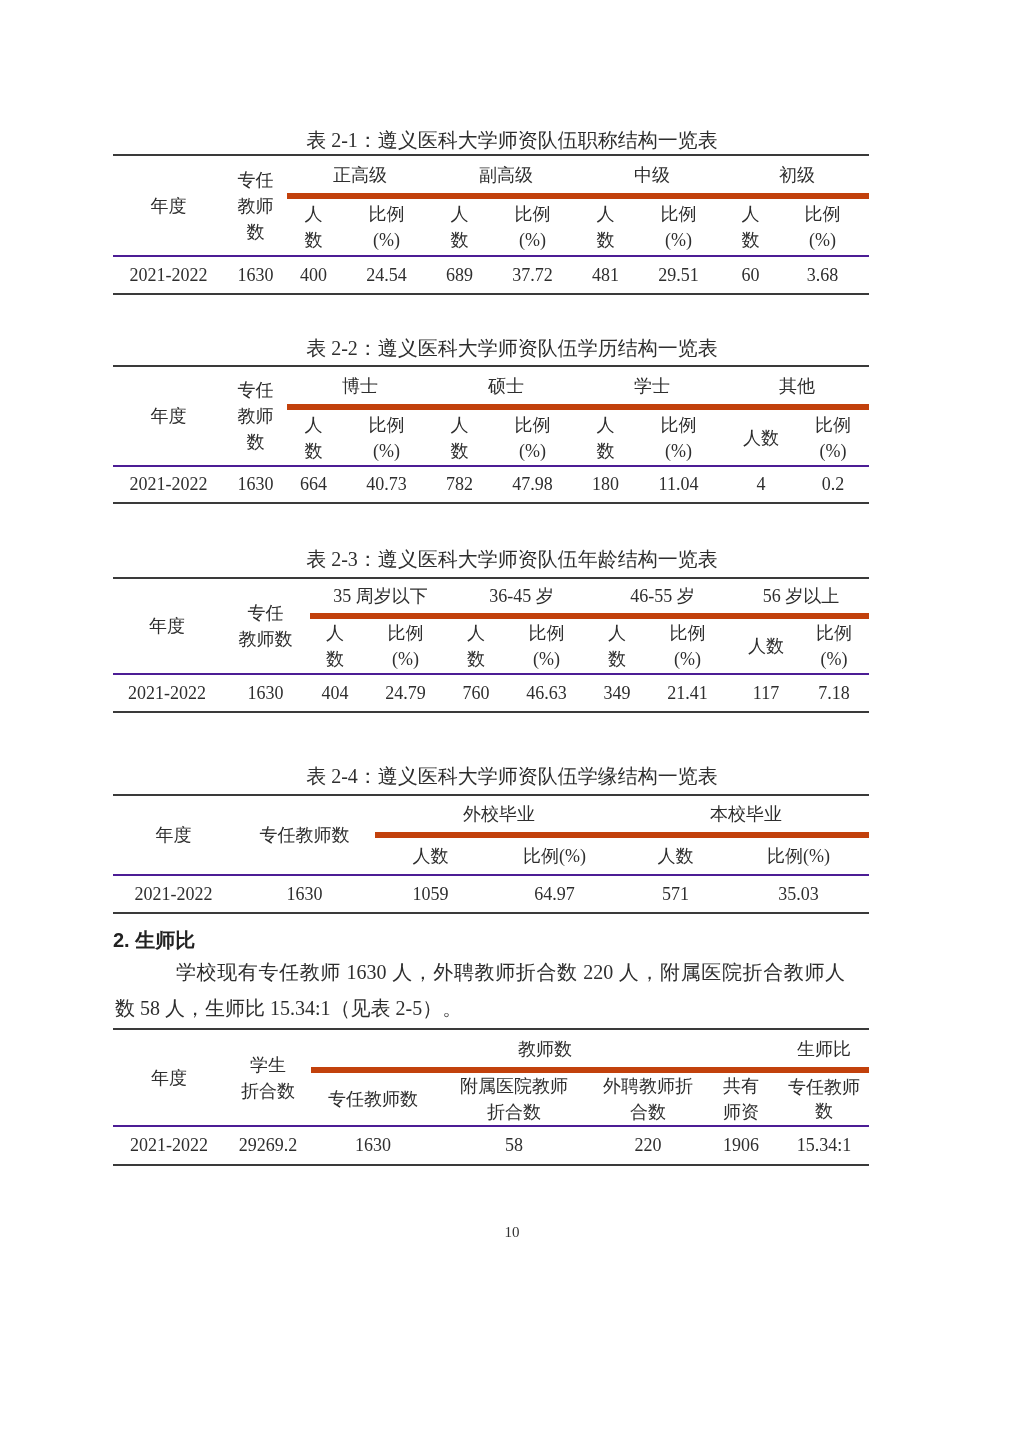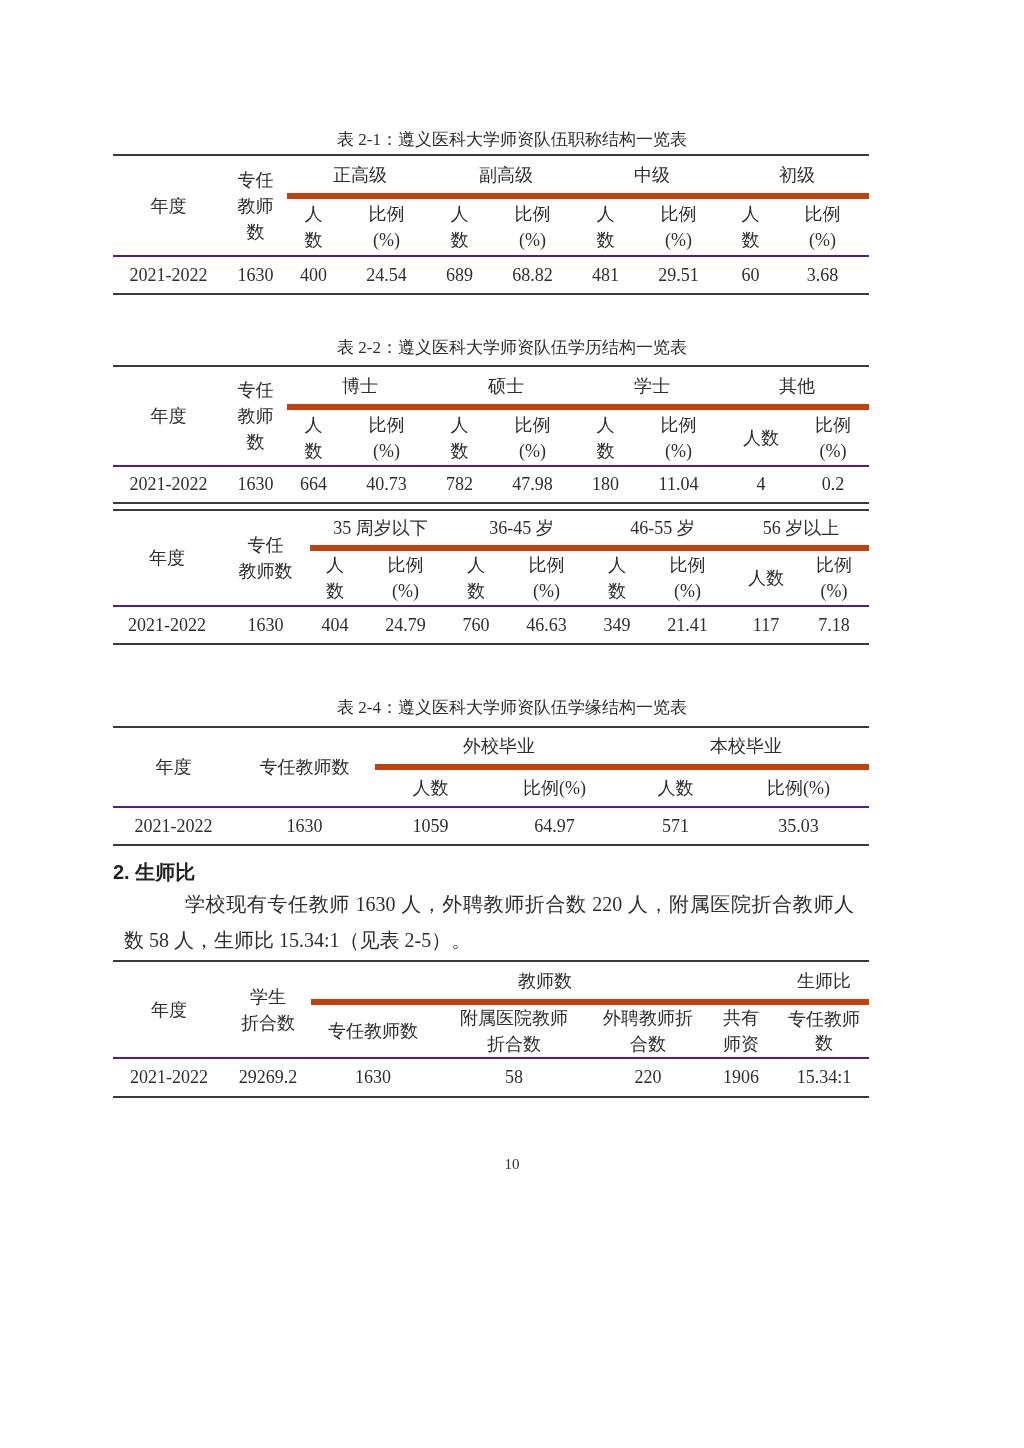--- a/index.html
+++ b/index.html
@@ -18,33 +18,33 @@
     overflow: hidden;
   }
   .body-text {
     width: 730px;
     margin: 0;
     font-size: 20px;
     line-height: 36px;
     text-align: justify;
     color: #2e2e2e;
   }
-  .body-text.indented { text-indent: 61px; margin-left: 9px; }
+  .body-text.indented { text-indent: 61px; }
   .section-heading {
     margin: 12px 0 0 -2px;
     font-family: "Liberation Sans", "DejaVu Sans", sans-serif;
     font-weight: 700;
     font-size: 20px;
     line-height: 28px;
     color: #222222;
   }
   .tbl-title {
     width: 794px;
     text-align: center;
-    font-size: 17px;
+    font-size: 20px;
     line-height: 26px;
     color: #2e2e2e;
   }
   #t1-title { margin-top: 0; }
   #t2-title { margin-top: 40px; }
   #t3-title { margin-top: 42px; }
   #t4-title { margin-top: 50px; }
   #t5-title { margin-top: 2px; }
 
   table.tbl {
@@ -168,21 +168,21 @@
         <span class="ln">比例</span>
         <span class="ln">(%)</span>
       </th>
     </tr>
     <tr class="data">
       <td>2021-2022</td>
       <td>1630</td>
       <td>400</td>
       <td>24.54</td>
       <td>689</td>
-      <td>68.82</td>
+      <td>37.72</td>
       <td>481</td>
       <td>29.51</td>
       <td>60</td>
       <td>3.68</td>
     </tr>
   </tbody>
     </table>
 
   <div class="tbl-title" id="t2-title">表 2-2：遵义医科大学师资队伍学历结构一览表</div>
   <table class="tbl" id="t2">
@@ -250,20 +250,21 @@
       <td>782</td>
       <td>47.98</td>
       <td>180</td>
       <td>11.04</td>
       <td>4</td>
       <td>0.2</td>
     </tr>
   </tbody>
     </table>
 
+  <div class="tbl-title" id="t3-title">表 2-3：遵义医科大学师资队伍年龄结构一览表</div>
   <table class="tbl" id="t3">
     <colgroup>
       <col style="width:108px">
         <col style="width:89px">
       <col style="width:50px">
         <col style="width:91px">
       <col style="width:50px">
         <col style="width:91px">
       <col style="width:50px">
         <col style="width:91px">

